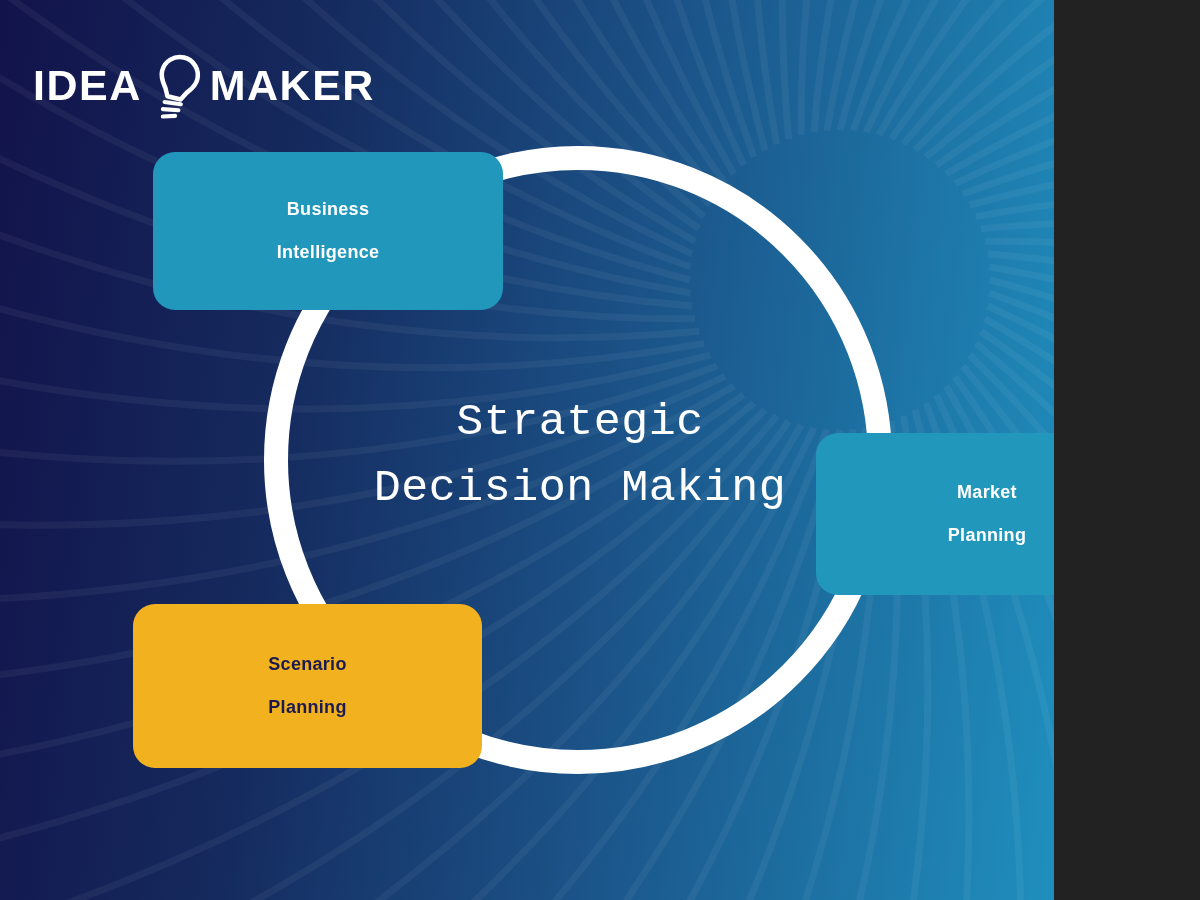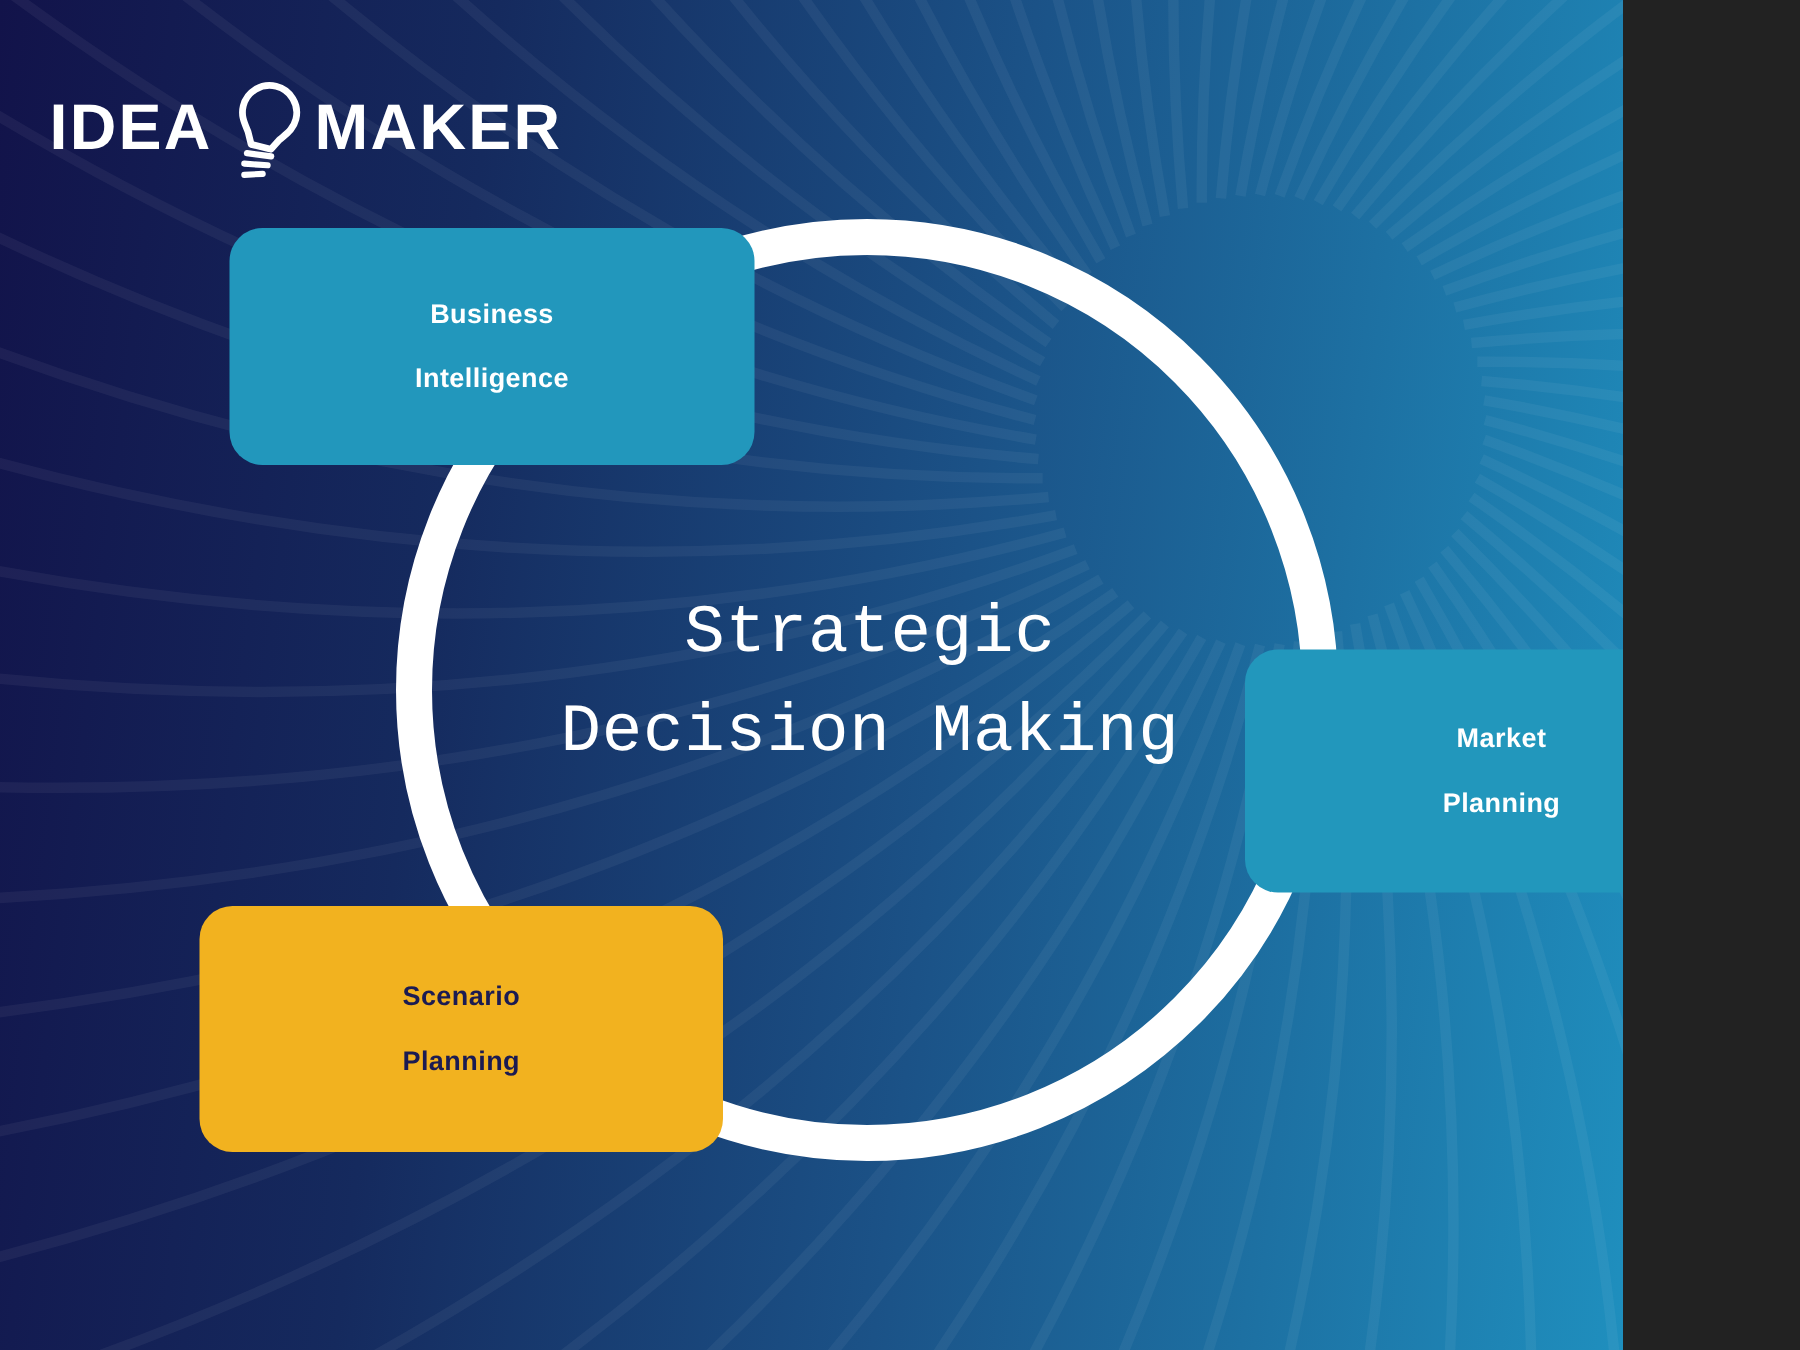--- a/index.html
+++ b/index.html
@@ -2,21 +2,20 @@
 <html><head>
 <meta charset="utf-8">
 <style>
   html,body{margin:0;padding:0;background:#222;}
   .canvas{
     position:relative;
     width:1054px;height:900px;
     overflow:hidden;
     background:linear-gradient(97deg,#12134a 0%,#152a5e 28%,#1b5287 58%,#1f8fbe 100%);
     font-family:"Liberation Sans","DejaVu Sans",sans-serif;
-    padding-left:28px;
   }
   .bg-pattern{position:absolute;left:0;top:0;width:1200px;height:900px;pointer-events:none;}
   
   .logo{position:absolute;left:33px;top:42px;display:flex;align-items:center;color:#fff;}
   .logo-word{font-size:43px;font-weight:bold;letter-spacing:1.5px;line-height:43px;}
   .logo-bulb{width:58px;height:76px;margin:0 5px;transform:rotate(14deg);margin-top:10px;}
   
   .ring{
     position:absolute;left:264px;top:146px;width:628px;height:628px;
     border:24px solid #ffffff;border-radius:50%;box-sizing:border-box;
@@ -29,21 +28,21 @@
   }
   .title span{display:block;}
   
   .node{
     position:absolute;border-radius:22px;
     display:flex;flex-direction:column;justify-content:center;align-items:center;
     font-size:18px;font-weight:bold;line-height:43px;letter-spacing:0.3px;
     text-align:center;
   }
   .node-0{left:153px;top:152px;width:350px;height:158px;}
-  .node-1{left:816px;top:433px;width:342px;height:162px;margin-left:14px;}
+  .node-1{left:816px;top:433px;width:342px;height:162px;}
   .node-2{left:133px;top:604px;width:349px;height:164px;}
 </style>
 </head>
 <body>
 
 <div class="canvas">
 
   <svg class="bg-pattern" viewBox="0 0 1200 900">
     <defs>
       <path id="ray" d="M 990 280 Q 1622 446 2069 1140" fill="none" stroke="#ffffff" stroke-opacity="0.05" stroke-width="7"></path>

